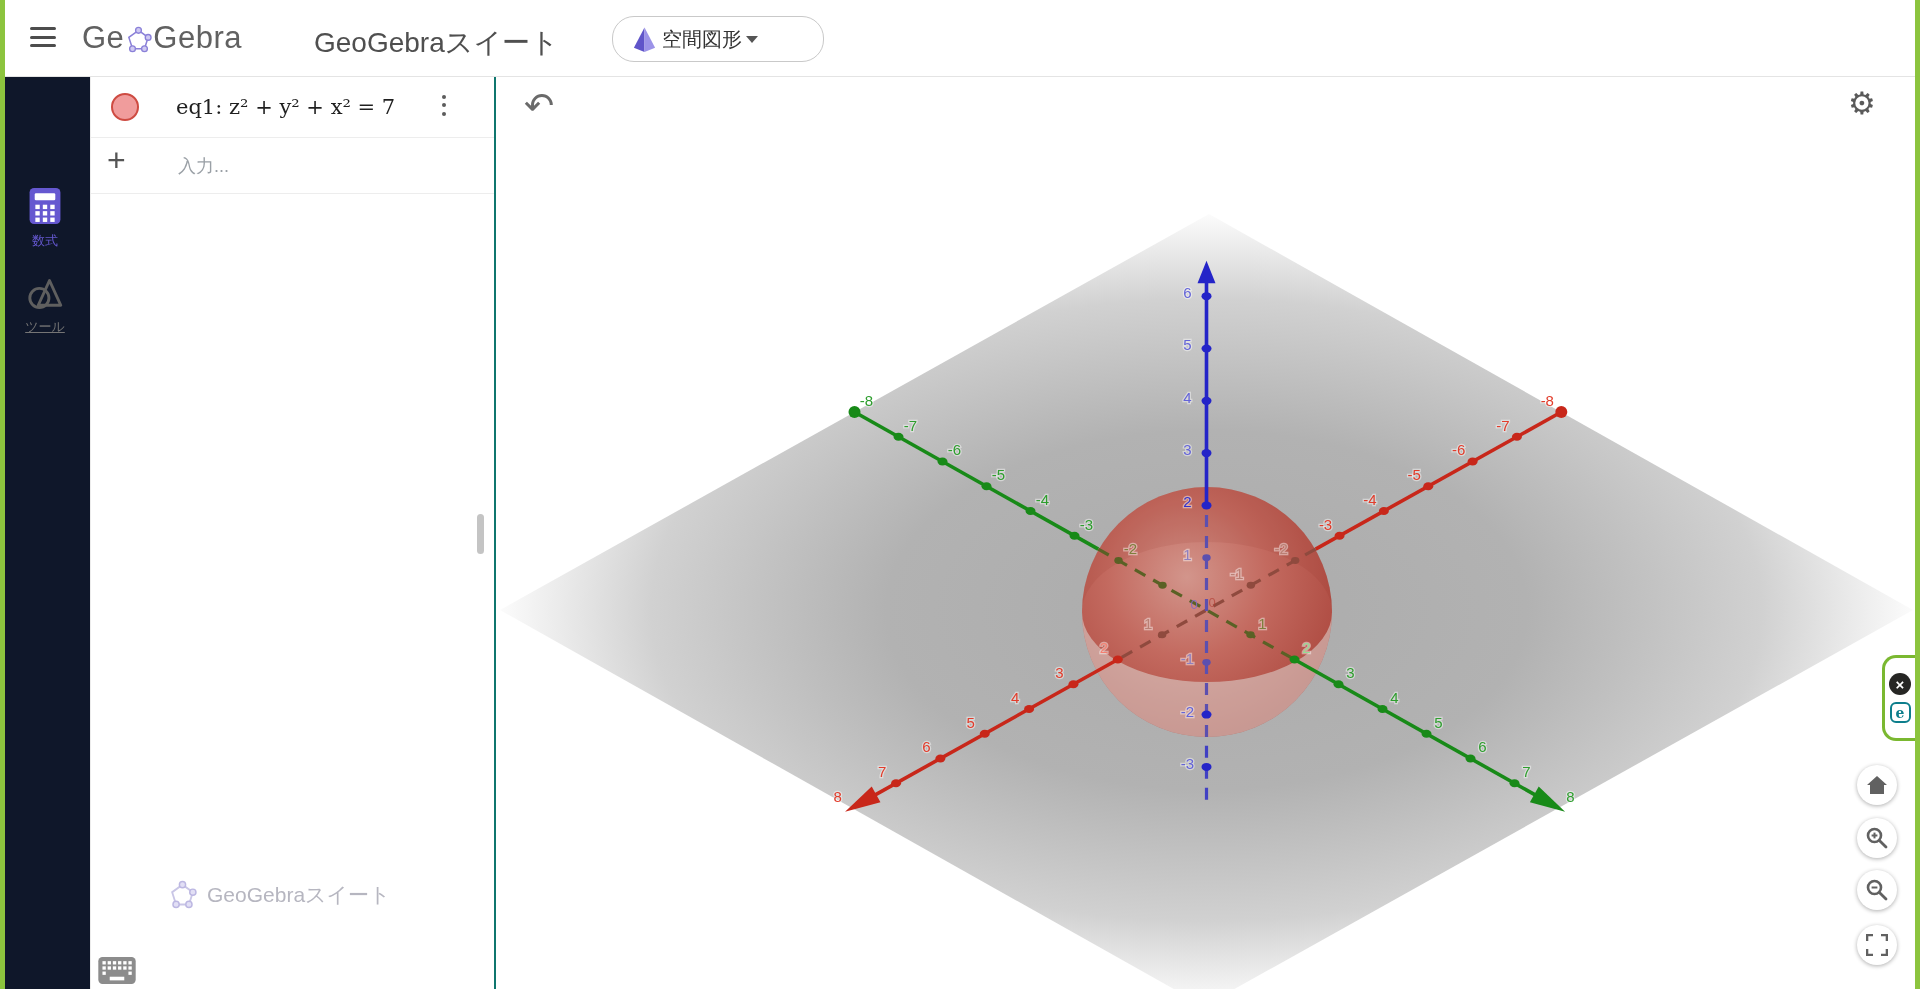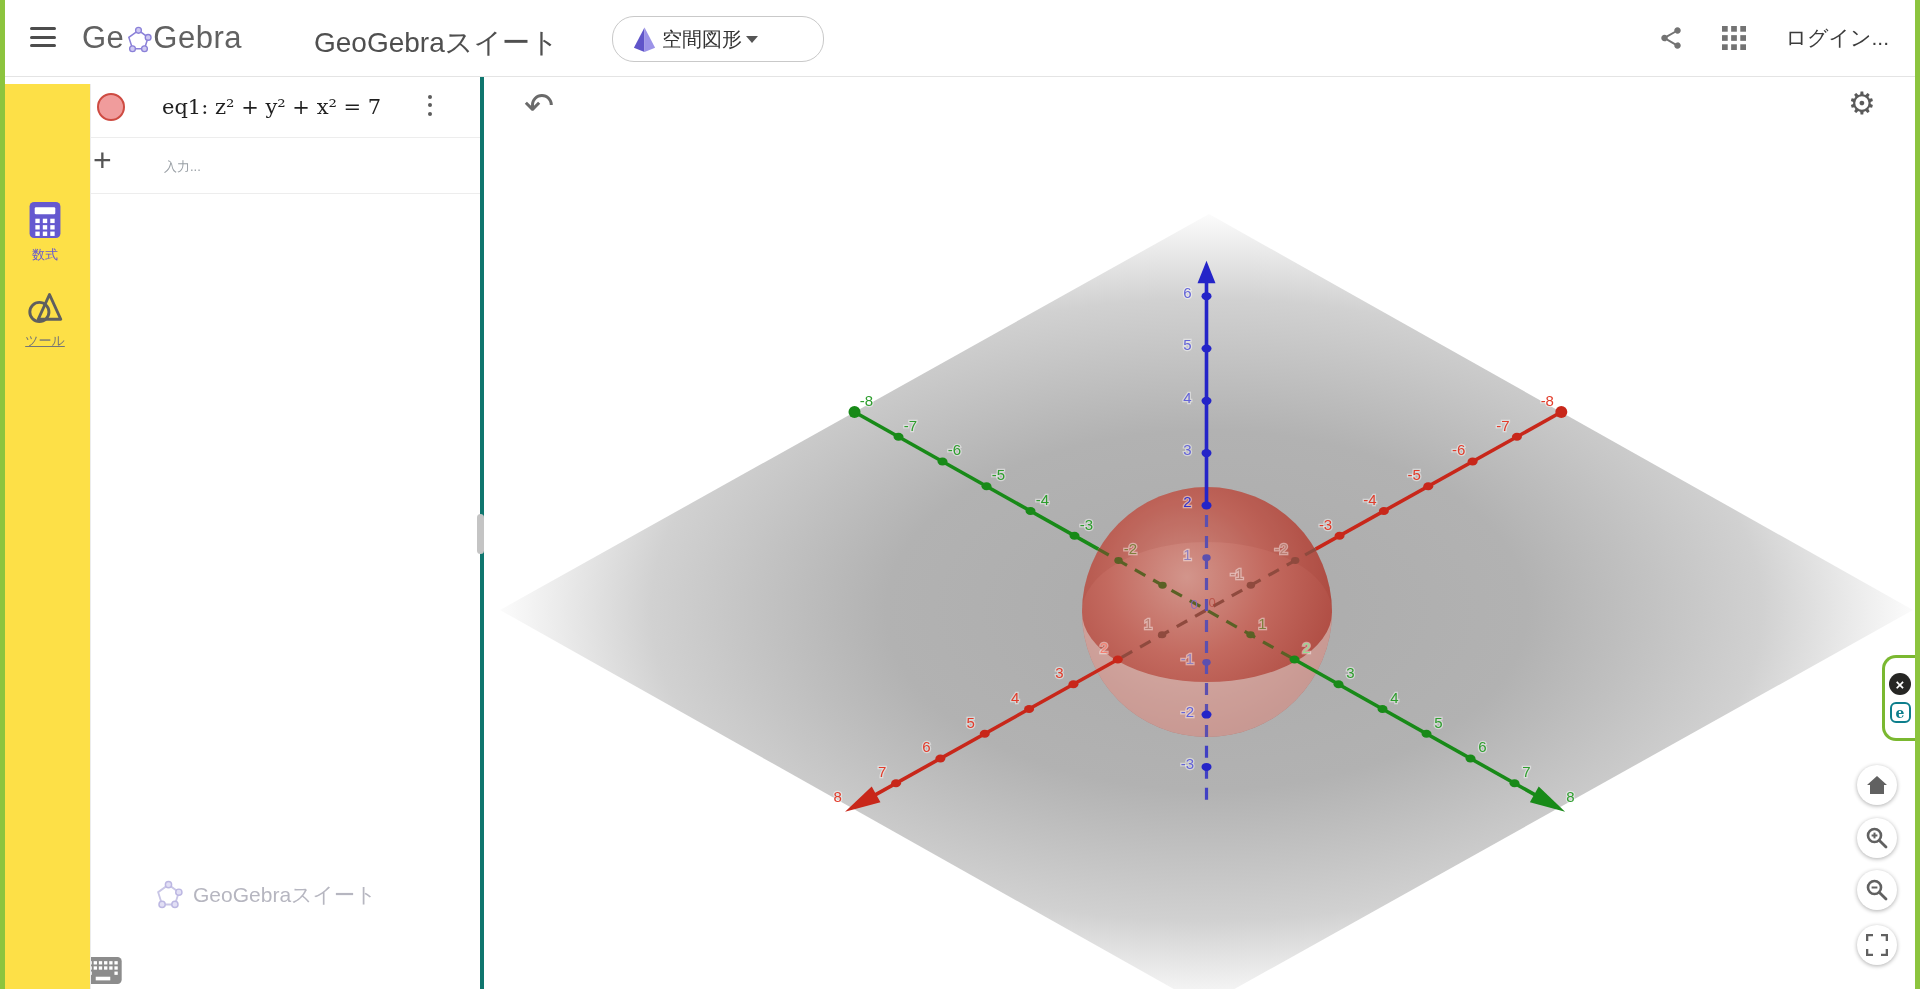--- a/index.html
+++ b/index.html
@@ -19,36 +19,36 @@
   #logo svg{margin:2px 1px 0 1px;}
   #app-title{left:314px;top:24px;font-size:28px;color:#4f4f4f;}
   #mode-pill{left:612px;top:16px;height:44px;min-width:174px;border:1px solid #c9c9c9;border-radius:22px;display:flex;align-items:center;gap:4px;padding:0 18px;cursor:pointer;background:#fff;}
   #mode-pill .label{font-size:20px;color:#333;}
   .caret{width:0;height:0;border-left:6px solid transparent;border-right:6px solid transparent;border-top:7px solid #555;}
   #header-right{position:absolute;right:44px;top:0;height:76px;display:flex;align-items:center;gap:30px;}
   #login-btn{font-size:21px;color:#3c3c3c;background:none;border:none;font-family:inherit;cursor:pointer;white-space:nowrap;}
   .iconbtn{background:none;border:none;padding:4px;cursor:pointer;line-height:0;}
 
   
-  #rail{position:absolute;left:0;top:84px;bottom:0;width:90px;background:#fde047;border-right:1px solid #ececec;z-index:20;}
+  #rail{position:absolute;left:0;top:70px;bottom:0;width:90px;background:#0f172a;border-right:1px solid #ececec;z-index:20;}
   .rail-item{position:absolute;left:0;width:90px;text-align:center;cursor:pointer;}
   .rail-item .lbl{display:block;font-size:13px;margin-top:4px;}
   #rail-algebra{top:118px;} #rail-algebra .lbl{color:#6558d0;}
   #rail-tools{top:208px;} #rail-tools .lbl{color:#757575;text-decoration:underline;}
 
   
-  #algebra{position:absolute;left:76px;top:76px;bottom:0;width:404px;background:#fff;border-right:4px solid #0f766e;z-index:15;}
+  #algebra{position:absolute;left:90px;top:76px;bottom:0;width:404px;background:#fff;border-right:2px solid #0f766e;z-index:15;}
   #eq-row{position:absolute;left:0;top:0;width:100%;height:61px;border-bottom:1px solid #ededed;cursor:text;}
   #obj-dot{position:absolute;left:21px;top:17px;width:28px;height:28px;border-radius:50%;box-sizing:border-box;cursor:pointer;}
   #eq-text{position:absolute;left:86px;top:0;height:61px;display:flex;align-items:center;font-family:"DejaVu Serif",serif;font-size:21px;color:#1f1f1f;}
   .kebab{position:absolute;left:344px;top:14px;width:20px;height:34px;cursor:pointer;}
   .kebab i{display:block;width:4px;height:4px;border-radius:50%;background:#5c5c5c;margin:4.5px auto;}
   #input-row{position:absolute;left:0;top:61px;width:100%;height:56px;border-bottom:1px solid #ededed;}
   #plus-glyph{position:absolute;left:17px;top:5px;font-size:32px;font-weight:300;color:#555;cursor:pointer;}
-  #algebra-input{position:absolute;left:86px;top:10px;width:280px;height:36px;border:none;outline:none;font-size:13px;color:#333;font-family:inherit;}
+  #algebra-input{position:absolute;left:86px;top:10px;width:280px;height:36px;border:none;outline:none;font-size:18px;color:#333;font-family:inherit;}
   #algebra-input::placeholder{color:#9aa0a6;}
   #watermark{position:absolute;left:78px;top:804px;display:flex;align-items:center;gap:10px;}
   #watermark .wm-text{font-size:21px;color:#b6b6c0;}
   #kbd-btn{position:absolute;left:6px;bottom:3px;background:none;border:none;padding:2px;cursor:pointer;line-height:0;}
 
   
   #panel-scrollbar{position:absolute;left:477px;top:514px;width:7px;height:40px;border-radius:3.5px;background:#c4c4c4;z-index:25;cursor:pointer;}
 
   
   #gview{position:absolute;left:494px;top:76px;width:1422px;height:913px;background:#fff;overflow:hidden;}
@@ -87,43 +87,20 @@
       <span>Gebra</span>
     </div>
     <div id="app-title" class="abs">GeoGebraスイート</div>
     <div id="mode-pill" class="abs">
       <svg width="27" height="27" viewBox="0 0 28 28">
         <polygon points="14,1.5 3,22.5 14,27" fill="#5F54C9"></polygon>
         <polygon points="14,1.5 25,22.5 14,27" fill="#9C93E8"></polygon>
       </svg>
       <span class="label">空間図形</span>
       <span class="caret"></span>
-    </div>
-    <div id="header-right">
-      <button class="iconbtn">
-        <svg width="26" height="26" viewBox="0 0 24 24">
-          <path fill="#737373" d="M18 16.1c-.8 0-1.5.3-2 .8l-7.1-4.2c.1-.2.1-.5.1-.7s0-.5-.1-.7L16 7.2c.5.5 1.2.8 2 .8 1.7 0 3-1.3 3-3s-1.3-3-3-3-3 1.3-3 3c0 .2 0 .5.1.7L8 9.8C7.5 9.3 6.8 9 6 9c-1.7 0-3 1.3-3 3s1.3 3 3 3c.8 0 1.5-.3 2-.8l7.1 4.2c-.1.2-.1.4-.1.6 0 1.7 1.3 3 3 3s3-1.3 3-3-1.3-3-3-3z"></path>
-        </svg>
-      </button>
-      <button class="iconbtn">
-        <svg width="24" height="24" viewBox="0 0 21 21">
-          <g fill="#737373">
-            <rect x="0" y="0" width="5" height="5"></rect>
-              <rect x="8" y="0" width="5" height="5"></rect>
-              <rect x="16" y="0" width="5" height="5"></rect>
-            <rect x="0" y="8" width="5" height="5"></rect>
-              <rect x="8" y="8" width="5" height="5"></rect>
-              <rect x="16" y="8" width="5" height="5"></rect>
-            <rect x="0" y="16" width="5" height="5"></rect>
-              <rect x="8" y="16" width="5" height="5"></rect>
-              <rect x="16" y="16" width="5" height="5"></rect>
-          </g>
-        </svg>
-      </button>
-      <button id="login-btn">ログイン...</button>
     </div>
   </div>
 
   <div id="rail">
     <div class="rail-item" id="rail-algebra">
       <svg width="32" height="36" viewBox="0 0 24 28">
         <rect x="0" y="0" width="24" height="28" rx="3.5" fill="#6558D0"></rect>
         <rect x="4" y="4" width="16" height="5.5" rx="1" fill="#fff"></rect>
         <g fill="#fff">
           <rect x="4.5" y="13" width="3.4" height="3.4"></rect>

